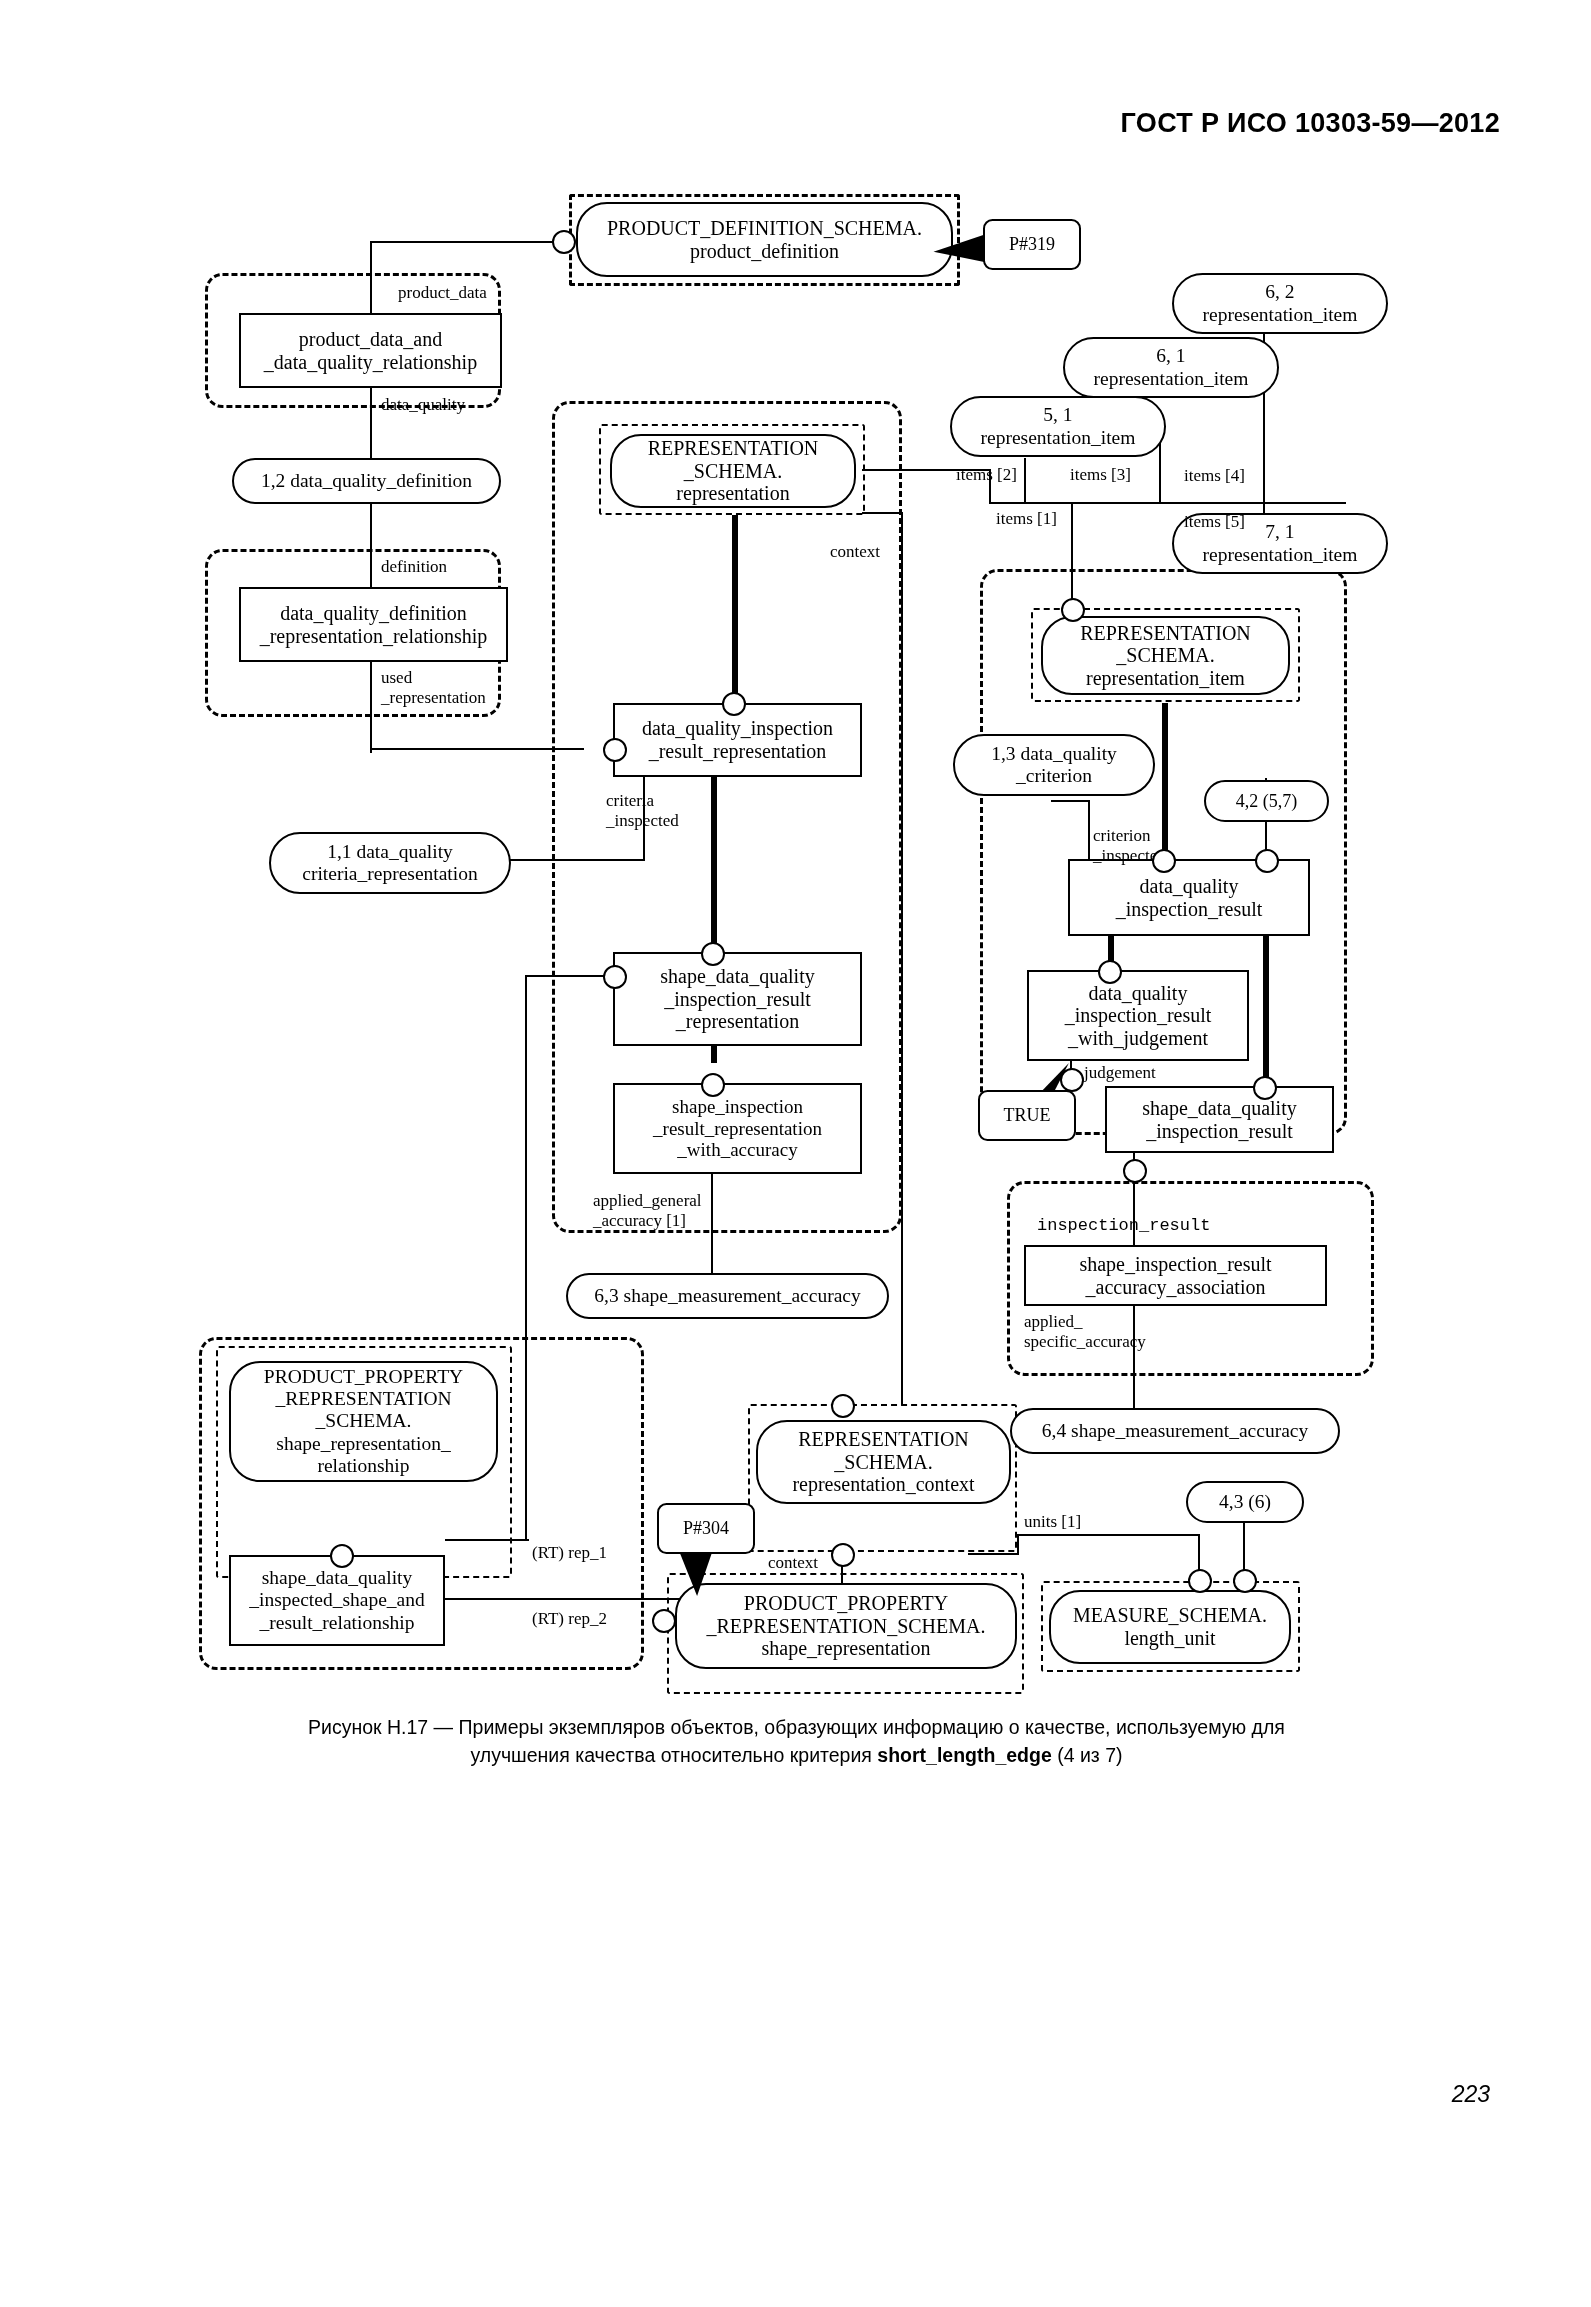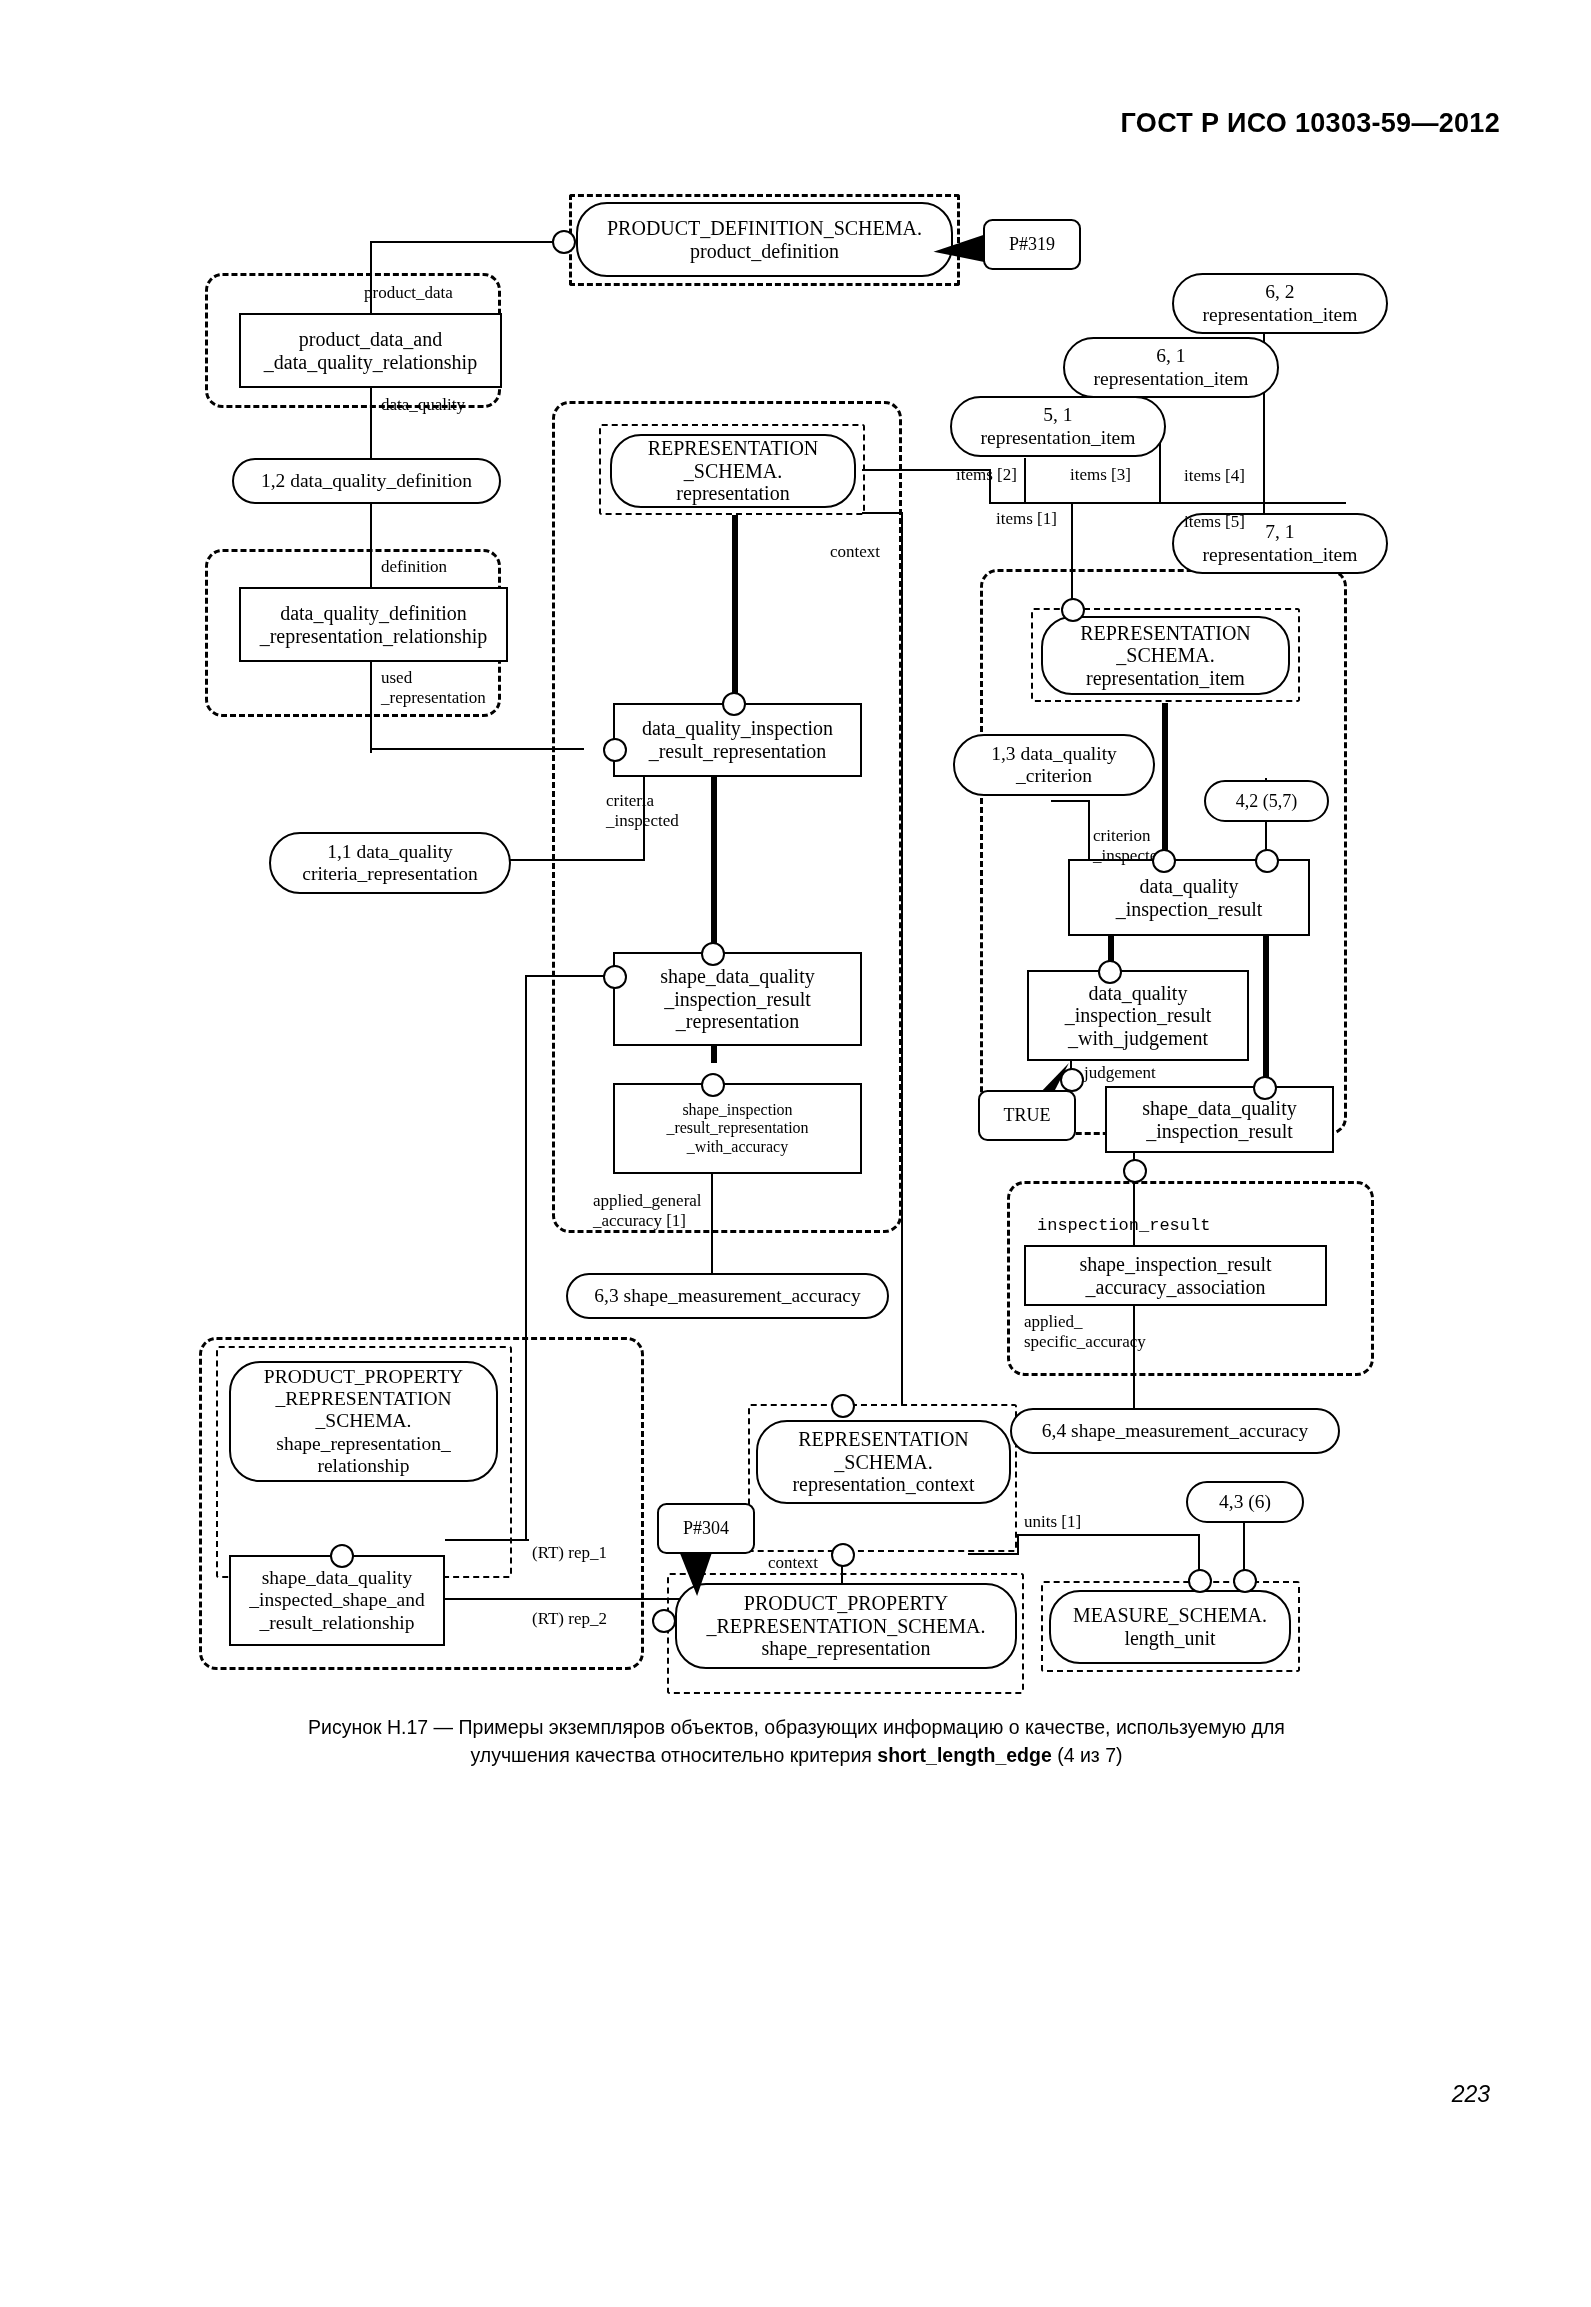--- a/index.html
+++ b/index.html
@@ -202,21 +202,21 @@
     <span>data_quality_inspection
 _result_representation</span>
   </div>
 
   <div class="node rect" style="left:613px;top:952px;width:249px;height:94px;font-size:20px;white-space:pre-line;">
     <span>shape_data_quality
 _inspection_result
 _representation</span>
   </div>
 
-  <div class="node rect" style="left:613px;top:1083px;width:249px;height:91px;font-size:16px;white-space:pre-line;">
+  <div class="node rect" style="left:613px;top:1083px;width:249px;height:91px;font-size:19px;white-space:pre-line;">
     <span>shape_inspection
 _result_representation
 _with_accuracy</span>
   </div>
 
   <div class="node round" style="left:566px;top:1273px;width:323px;height:46px;font-size:19.5px;white-space:pre-line;">
     <span>6,3 shape_measurement_accuracy</span>
   </div>
 
   <div class="node round" style="left:1172px;top:273px;width:216px;height:61px;font-size:19.5px;white-space:pre-line;">
@@ -348,21 +348,21 @@
   <div class="dot" style="left:1253px;top:1076px;"></div>
   <div class="dot" style="left:1060px;top:1068px;"></div>
   <div class="dot" style="left:1123px;top:1159px;"></div>
   <div class="dot" style="left:330px;top:1544px;"></div>
   <div class="dot" style="left:831px;top:1394px;"></div>
   <div class="dot" style="left:831px;top:1543px;"></div>
   <div class="dot" style="left:652px;top:1609px;"></div>
   <div class="dot" style="left:1188px;top:1569px;"></div>
   <div class="dot" style="left:1233px;top:1569px;"></div>
 
-  <div class="lbl" style="left:364px;top:283px;">product_data</div>
+  <div class="lbl" style="left:398px;top:283px;">product_data</div>
   <div class="lbl" style="left:381px;top:395px;">data_quality</div>
   <div class="lbl" style="left:381px;top:557px;">definition</div>
   <div class="lbl" style="left:381px;top:668px;">used
 _representation</div>
   <div class="lbl" style="left:830px;top:542px;">context</div>
   <div class="lbl" style="left:606px;top:791px;">criteria
 _inspected</div>
   <div class="lbl" style="left:593px;top:1191px;">applied_general
 _accuracy [1]</div>
   <div class="lbl" style="left:996px;top:509px;">items [1]</div>

